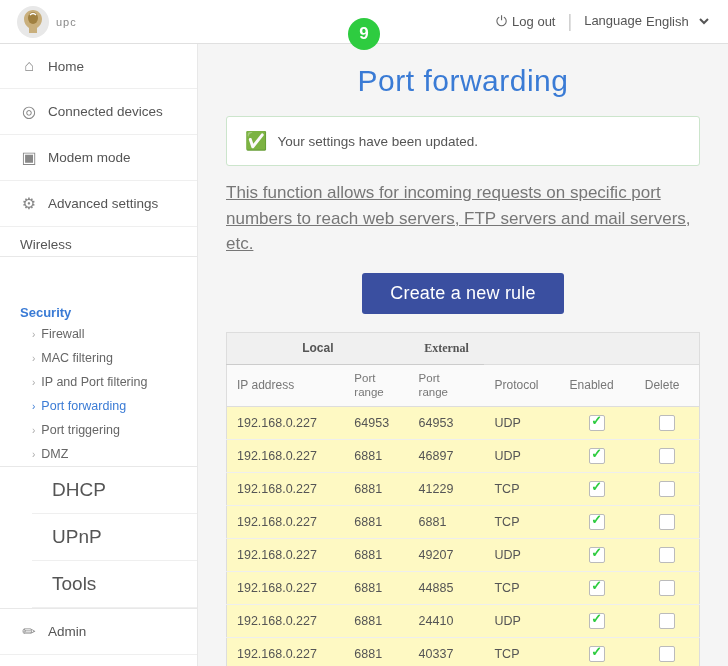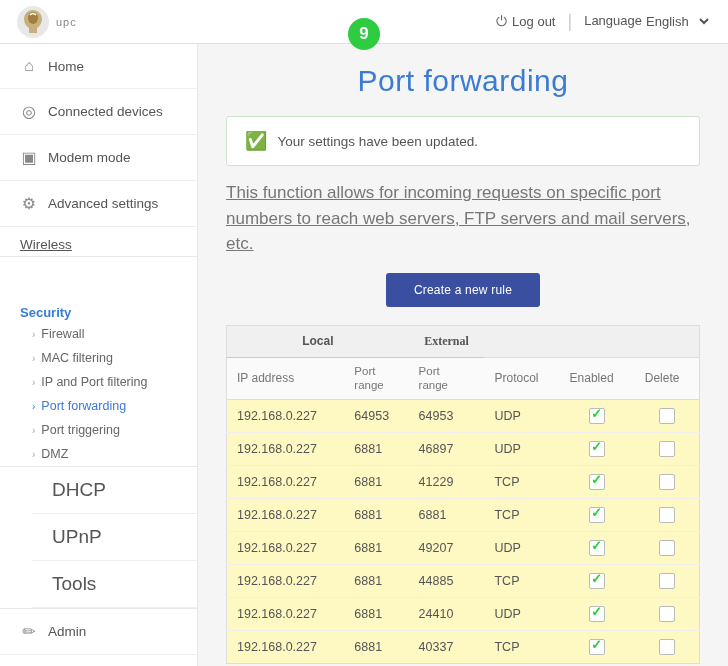--- a/index.html
+++ b/index.html
@@ -127,21 +127,20 @@
       width: 18px;
       display: flex;
       align-items: center;
       justify-content: center;
     }
     .sidebar-section {
       padding: 10px 20px 4px 20px;
       font-size: 13.5px;
       color: #555;
       font-weight: 400;
-      text-decoration: underline;
     }
     .sidebar-subsection {
       padding: 8px 20px 2px 20px;
       font-size: 13px;
       color: #3a7bd5;
       font-weight: 600;
       margin-top: 40px;
     }
     .sidebar-subitem {
       display: flex;
@@ -216,21 +215,21 @@
       line-height: 1.5;
       text-decoration: underline;
     }
     .create-rule-btn {
       display: block;
       margin: 0 auto 18px auto;
       background: #3a4fa0;
       color: #fff;
       border: none;
       padding: 10px 28px;
-      font-size: 12px;
+      font-size: 18px;
       border-radius: 3px;
       cursor: pointer;
       letter-spacing: 0.2px;
     }
 
     
     .port-table {
       width: 100%;
       border-collapse: collapse;
       background: #fef9c3;

